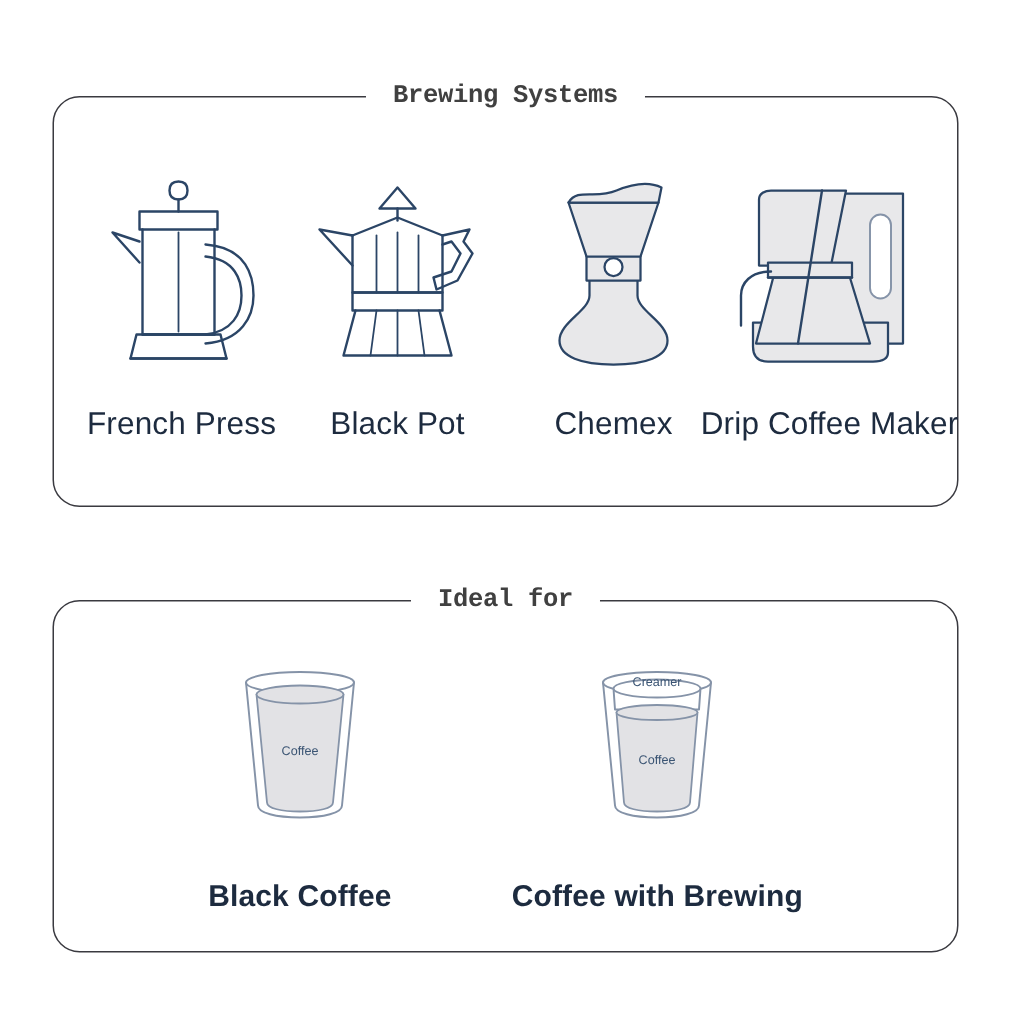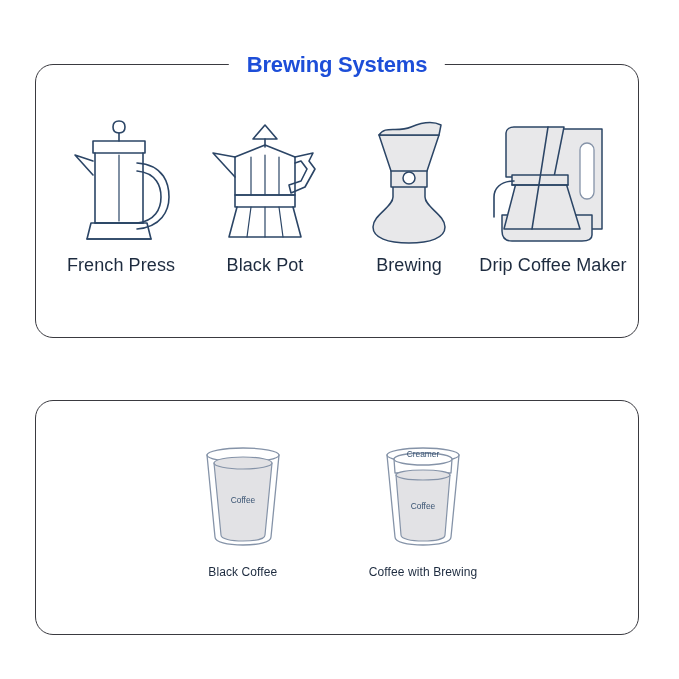--- a/index.html
+++ b/index.html
@@ -43,26 +43,27 @@
   }
 
   
   .card-title {
     position: absolute;
     top: -19px;
     left: 50%;
     transform: translateX(-50%);
     background: #ffffff;
     padding: 0 18px;
-    font-size: 22px;
+    font-size: 17px;
     font-weight: 700;
     letter-spacing: -0.2px;
-    color: #1d4ed8;
+    color: #404040;
     white-space: nowrap;
     line-height: 38px;
+    font-family: Liberation Mono, monospace;
   }
 
   
   .icon-row {
     position: absolute;
     left: 0;
     right: 0;
     display: flex;
     justify-content: center;
     align-items: flex-end;
@@ -82,32 +83,32 @@
   }
   #brewing-row .icon-cell { width: 144px; }
   .icon-art {
     height: 130px;
     display: flex;
     align-items: center;
     justify-content: center;
   }
   #ideal-row .icon-art { height: 112px; }
   .icon-label {
-    margin-top: 8px;
-    font-size: 18px;
+    margin-top: 24px;
+    font-size: 21px;
     font-weight: 500;
     color: #1d2b3f;
     text-align: center;
     white-space: nowrap;
     letter-spacing: 0.1px;
   }
   #ideal-row .icon-label {
-    margin-top: 14px;
-    font-size: 12px;
-    font-weight: 400;
+    margin-top: 36px;
+    font-size: 20px;
+    font-weight: 700;
   }
 
   svg { display: block; overflow: visible; }
   .ln {
     fill: none;
     stroke: #2b4566;
     stroke-width: 1.6;
     stroke-linejoin: round;
     stroke-linecap: round;
   }
@@ -216,21 +217,21 @@
             <path class="fillgrey" d="M30 66 L30 78 C30 88 10 96 10 108 C10 119 25 124 46 124 C67 124 82 119 82 108 C82 96 62 88 62 78 L62 66 Z"></path>
 
             <path class="fillgrey" d="M28 50 L64 50 L64 68 L28 68 Z"></path>
             <circle cx="46" cy="59" r="6" fill="#ffffff" stroke="#2b4566" stroke-width="1.5"></circle>
 
             <path class="fillgrey" d="M16 16 L76 16 L64 52 L28 52 Z"></path>
 
             <path class="fillgrey" d="M16 16 C22 6 34 14 48 8 C60 3 70 2 78 6 L76 16 Z"></path>
           </svg>
         </div>
-        <div class="icon-label">Brewing</div>
+        <div class="icon-label">Chemex</div>
       </div>
 
       <div class="icon-cell">
         <div class="icon-art">
           <svg width="122" height="126" viewBox="0 0 122 126">
 
             <path class="fillgrey" d="M38 10 L110 10 L110 110 L38 110 Z"></path>
 
             <rect class="glass" x="88" y="24" width="14" height="56" rx="7"></rect>
 
@@ -249,20 +250,21 @@
           </svg>
         </div>
         <div class="icon-label">Drip Coffee Maker</div>
       </div>
 
     </div>
   </div>
 
   <div class="card" id="card-ideal">
 
+    <div class="card-title">Ideal for</div>
 
     <div class="icon-row" id="ideal-row">
 
       <div class="icon-cell">
         <div class="icon-art">
           <svg width="92" height="104" viewBox="0 0 92 104">
 
             <path class="glass" d="M10 12 L82 12 L74 94 C74 99 62 102 46 102 C30 102 18 99 18 94 Z"></path>
             <ellipse class="glass" cx="46" cy="12" rx="36" ry="7"></ellipse>
 

